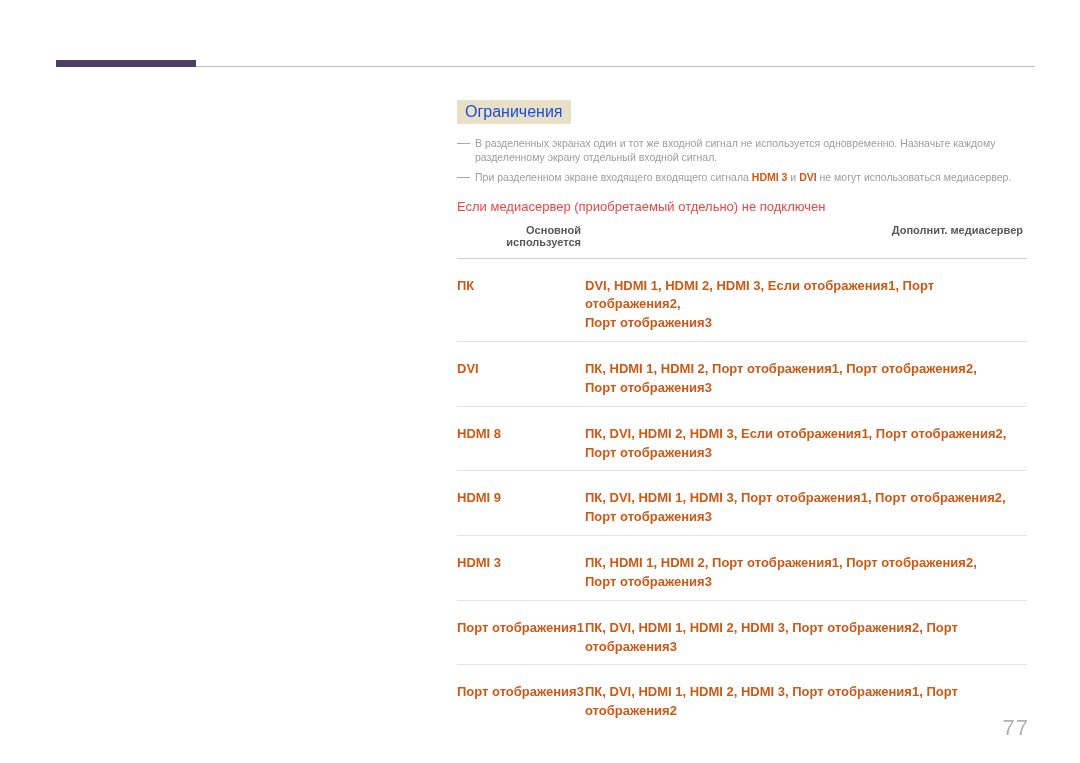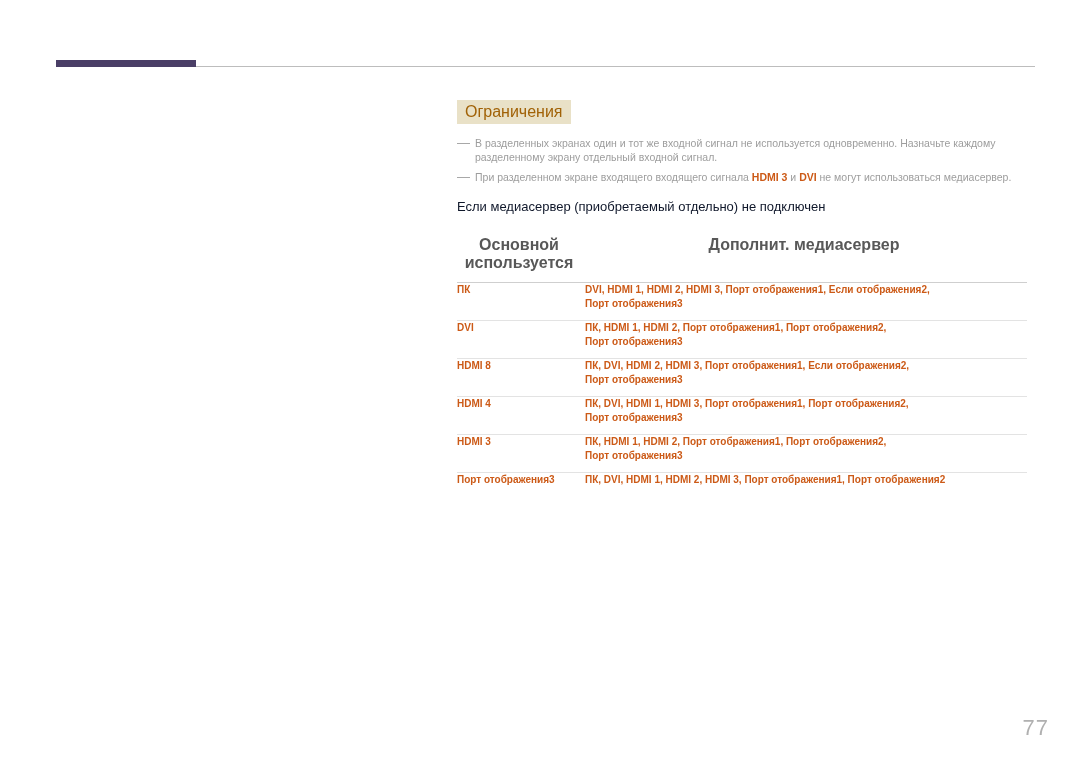--- a/index.html
+++ b/index.html
@@ -4,39 +4,39 @@
 <style>
   * { box-sizing: border-box; margin: 0; padding: 0; }
   html, body { width: 1080px; height: 763px; background: #fff; font-family: Arial, Helvetica, sans-serif; color: #6b6b6b; }
   .page { position: relative; width: 1080px; height: 763px; }
   .top-rule { position: absolute; left: 56px; right: 45px; top: 66px; height: 1px; background: #bdbdbd; }
   .purple-bar { position: absolute; left: 56px; top: 60px; width: 140px; height: 7px; background: #4a3e66; }
   .content { position: absolute; left: 457px; top: 100px; width: 570px; }
   .sect-title {
     display: inline-block;
     background: #e9e1c7;
-    color: #a16207;
+    color: #1d4ed8;
     font-size: 16px;
     padding: 3px 8px;
     margin-bottom: 12px;
   }
   .bullets { font-size: 10.5px; line-height: 1.35; color: #9d9d9d; margin-bottom: 14px; }
   .bullets .row { display: flex; margin-bottom: 6px; }
   .bullets .dash { flex: 0 0 18px; color: #9d9d9d; font-size: 13px; line-height: 1; }
   .bullets .txt { flex: 1; }
   .bullets .hl { color: #cc5a17; font-weight: bold; }
-  .cond { font-size: 13px; color: #0f172a; margin: 10px 0 16px 0; }
+  .cond { font-size: 13px; color: #ef4444; margin: 10px 0 4px 0; }
   table { border-collapse: collapse; width: 100%; table-layout: fixed; }
   col.c1 { width: 128px; }
   col.c2 { width: auto; }
-  th { text-align: center; font-size: 16px; font-weight: bold; color: #585858; padding: 6px 4px 10px 0; vertical-align: top; border-bottom: 1px solid #cfcfcf; }
-  td { font-size: 10px; font-weight: bold; color: #cc5a17; padding: 0 4px 8px 0; vertical-align: top; border-bottom: 1px solid #e3e3e3; line-height: 1.45; }
+  th { text-align: right; font-size: 11px; font-weight: bold; color: #585858; padding: 6px 4px 10px 0; vertical-align: top; border-bottom: 1px solid #cfcfcf; }
+  td { font-size: 13px; font-weight: bold; color: #cc5a17; padding: 18px 4px 8px 0; vertical-align: top; border-bottom: 1px solid #e3e3e3; line-height: 1.45; }
   td.src { white-space: nowrap; }
   tr.last td { border-bottom: none; }
-  .page-num { position: absolute; right: 31px; bottom: 22px; font-size: 22px; color: #b0b0b0; letter-spacing: 1px; }
+  .page-num { position: absolute; right: 51px; bottom: 22px; font-size: 22px; color: #b0b0b0; letter-spacing: 1px; }
 </style>
 </head>
 <body>
 
 <div class="page">
   <div class="top-rule"></div>
   <div class="purple-bar"></div>
 
   <div class="content">
 
@@ -68,51 +68,55 @@
             <span>Основной</span><br>
             <span>используется</span>
           </th>
           <th>Дополнит. медиасервер</th>
         </tr>
       </thead>
       <tbody>
         <tr>
           <td class="src">ПК</td>
           <td>
-            <span>DVI, HDMI 1, HDMI 2, HDMI 3, Порт отображения1, Если отображения2,</span><br>
+            <span>DVI, HDMI 1, HDMI 2, HDMI 3, Если отображения1, Порт отображения2,</span><br>
             <span>Порт отображения3</span>
           </td>
         </tr>
         <tr>
           <td class="src">DVI</td>
           <td>
             <span>ПК, HDMI 1, HDMI 2, Порт отображения1, Порт отображения2,</span><br>
             <span>Порт отображения3</span>
           </td>
         </tr>
         <tr>
           <td class="src">HDMI 8</td>
           <td>
-            <span>ПК, DVI, HDMI 2, HDMI 3, Порт отображения1, Если отображения2,</span><br>
+            <span>ПК, DVI, HDMI 2, HDMI 3, Если отображения1, Порт отображения2,</span><br>
             <span>Порт отображения3</span>
           </td>
         </tr>
         <tr>
-          <td class="src">HDMI 4</td>
+          <td class="src">HDMI 9</td>
           <td>
             <span>ПК, DVI, HDMI 1, HDMI 3, Порт отображения1, Порт отображения2,</span><br>
             <span>Порт отображения3</span>
           </td>
         </tr>
         <tr>
           <td class="src">HDMI 3</td>
           <td>
             <span>ПК, HDMI 1, HDMI 2, Порт отображения1, Порт отображения2,</span><br>
             <span>Порт отображения3</span>
           </td>
+        </tr>
+        <tr>
+          <td class="src">Порт отображения1</td>
+          <td>ПК, DVI, HDMI 1, HDMI 2, HDMI 3, Порт отображения2, Порт отображения3</td>
         </tr>
         <tr class="last">
           <td class="src">Порт отображения3</td>
           <td>ПК, DVI, HDMI 1, HDMI 2, HDMI 3, Порт отображения1, Порт отображения2</td>
         </tr>
       </tbody>
     </table>
   </div>
 
   <div class="page-num">77</div>

